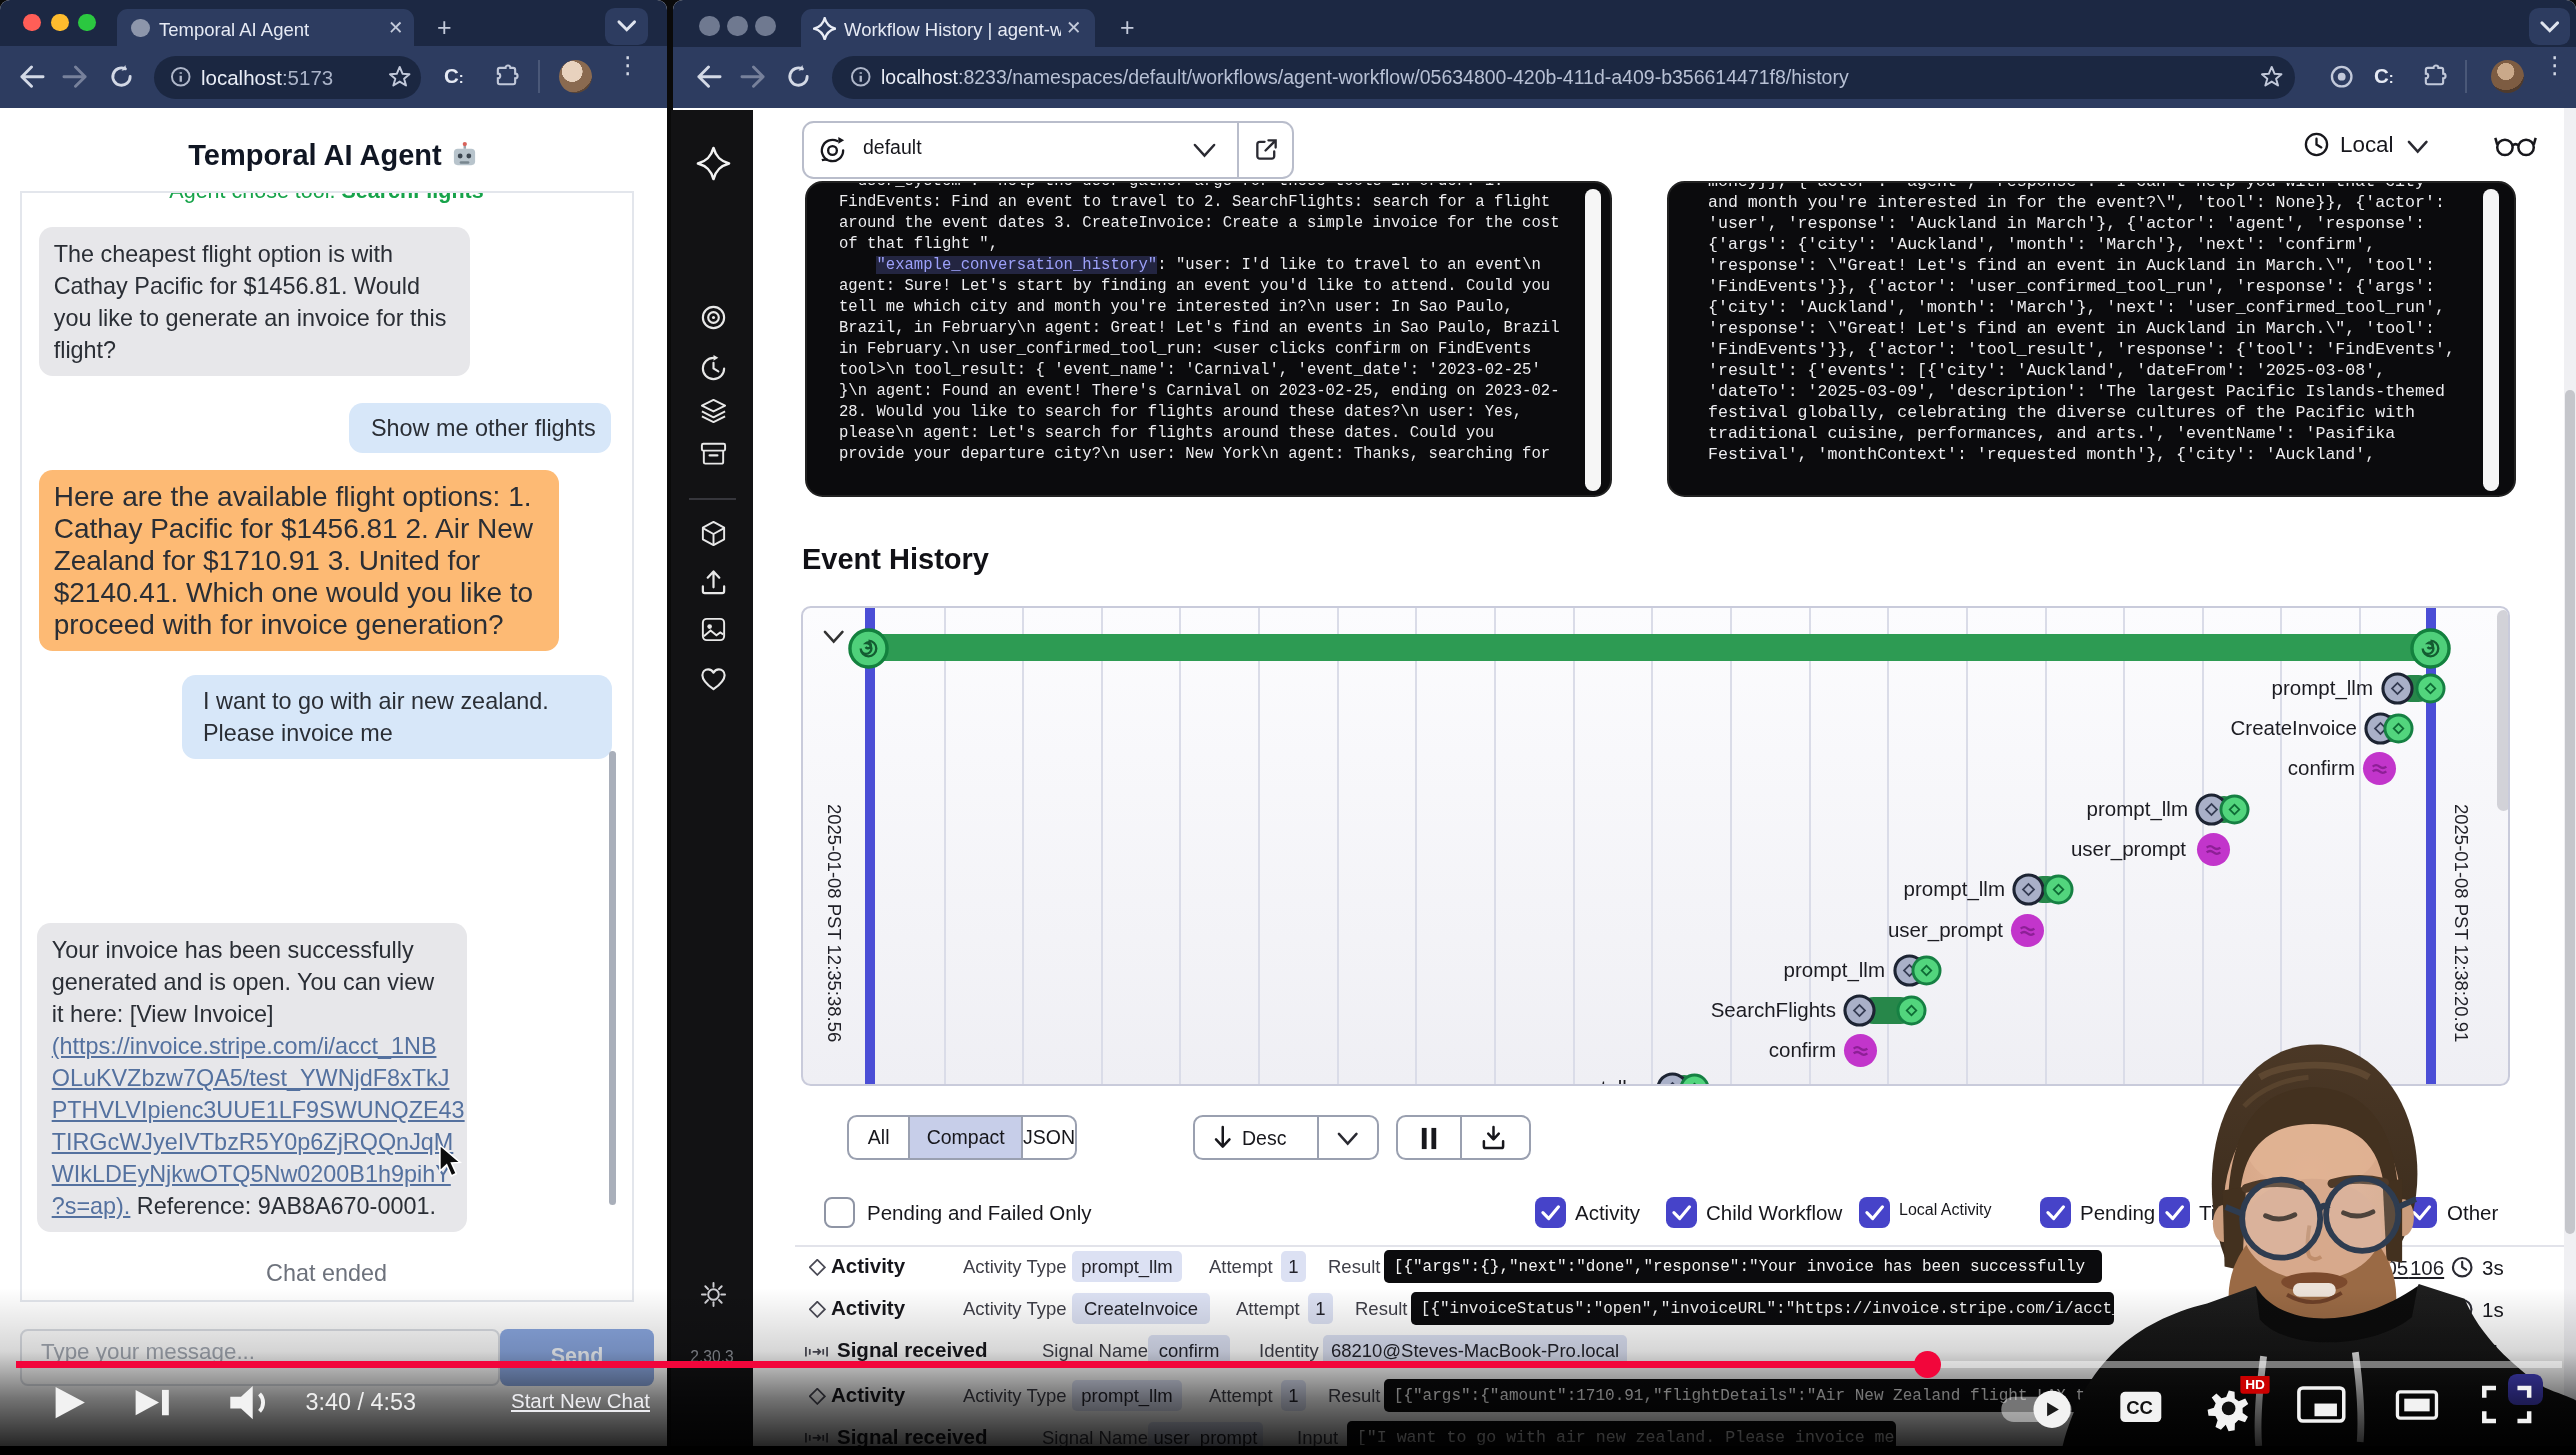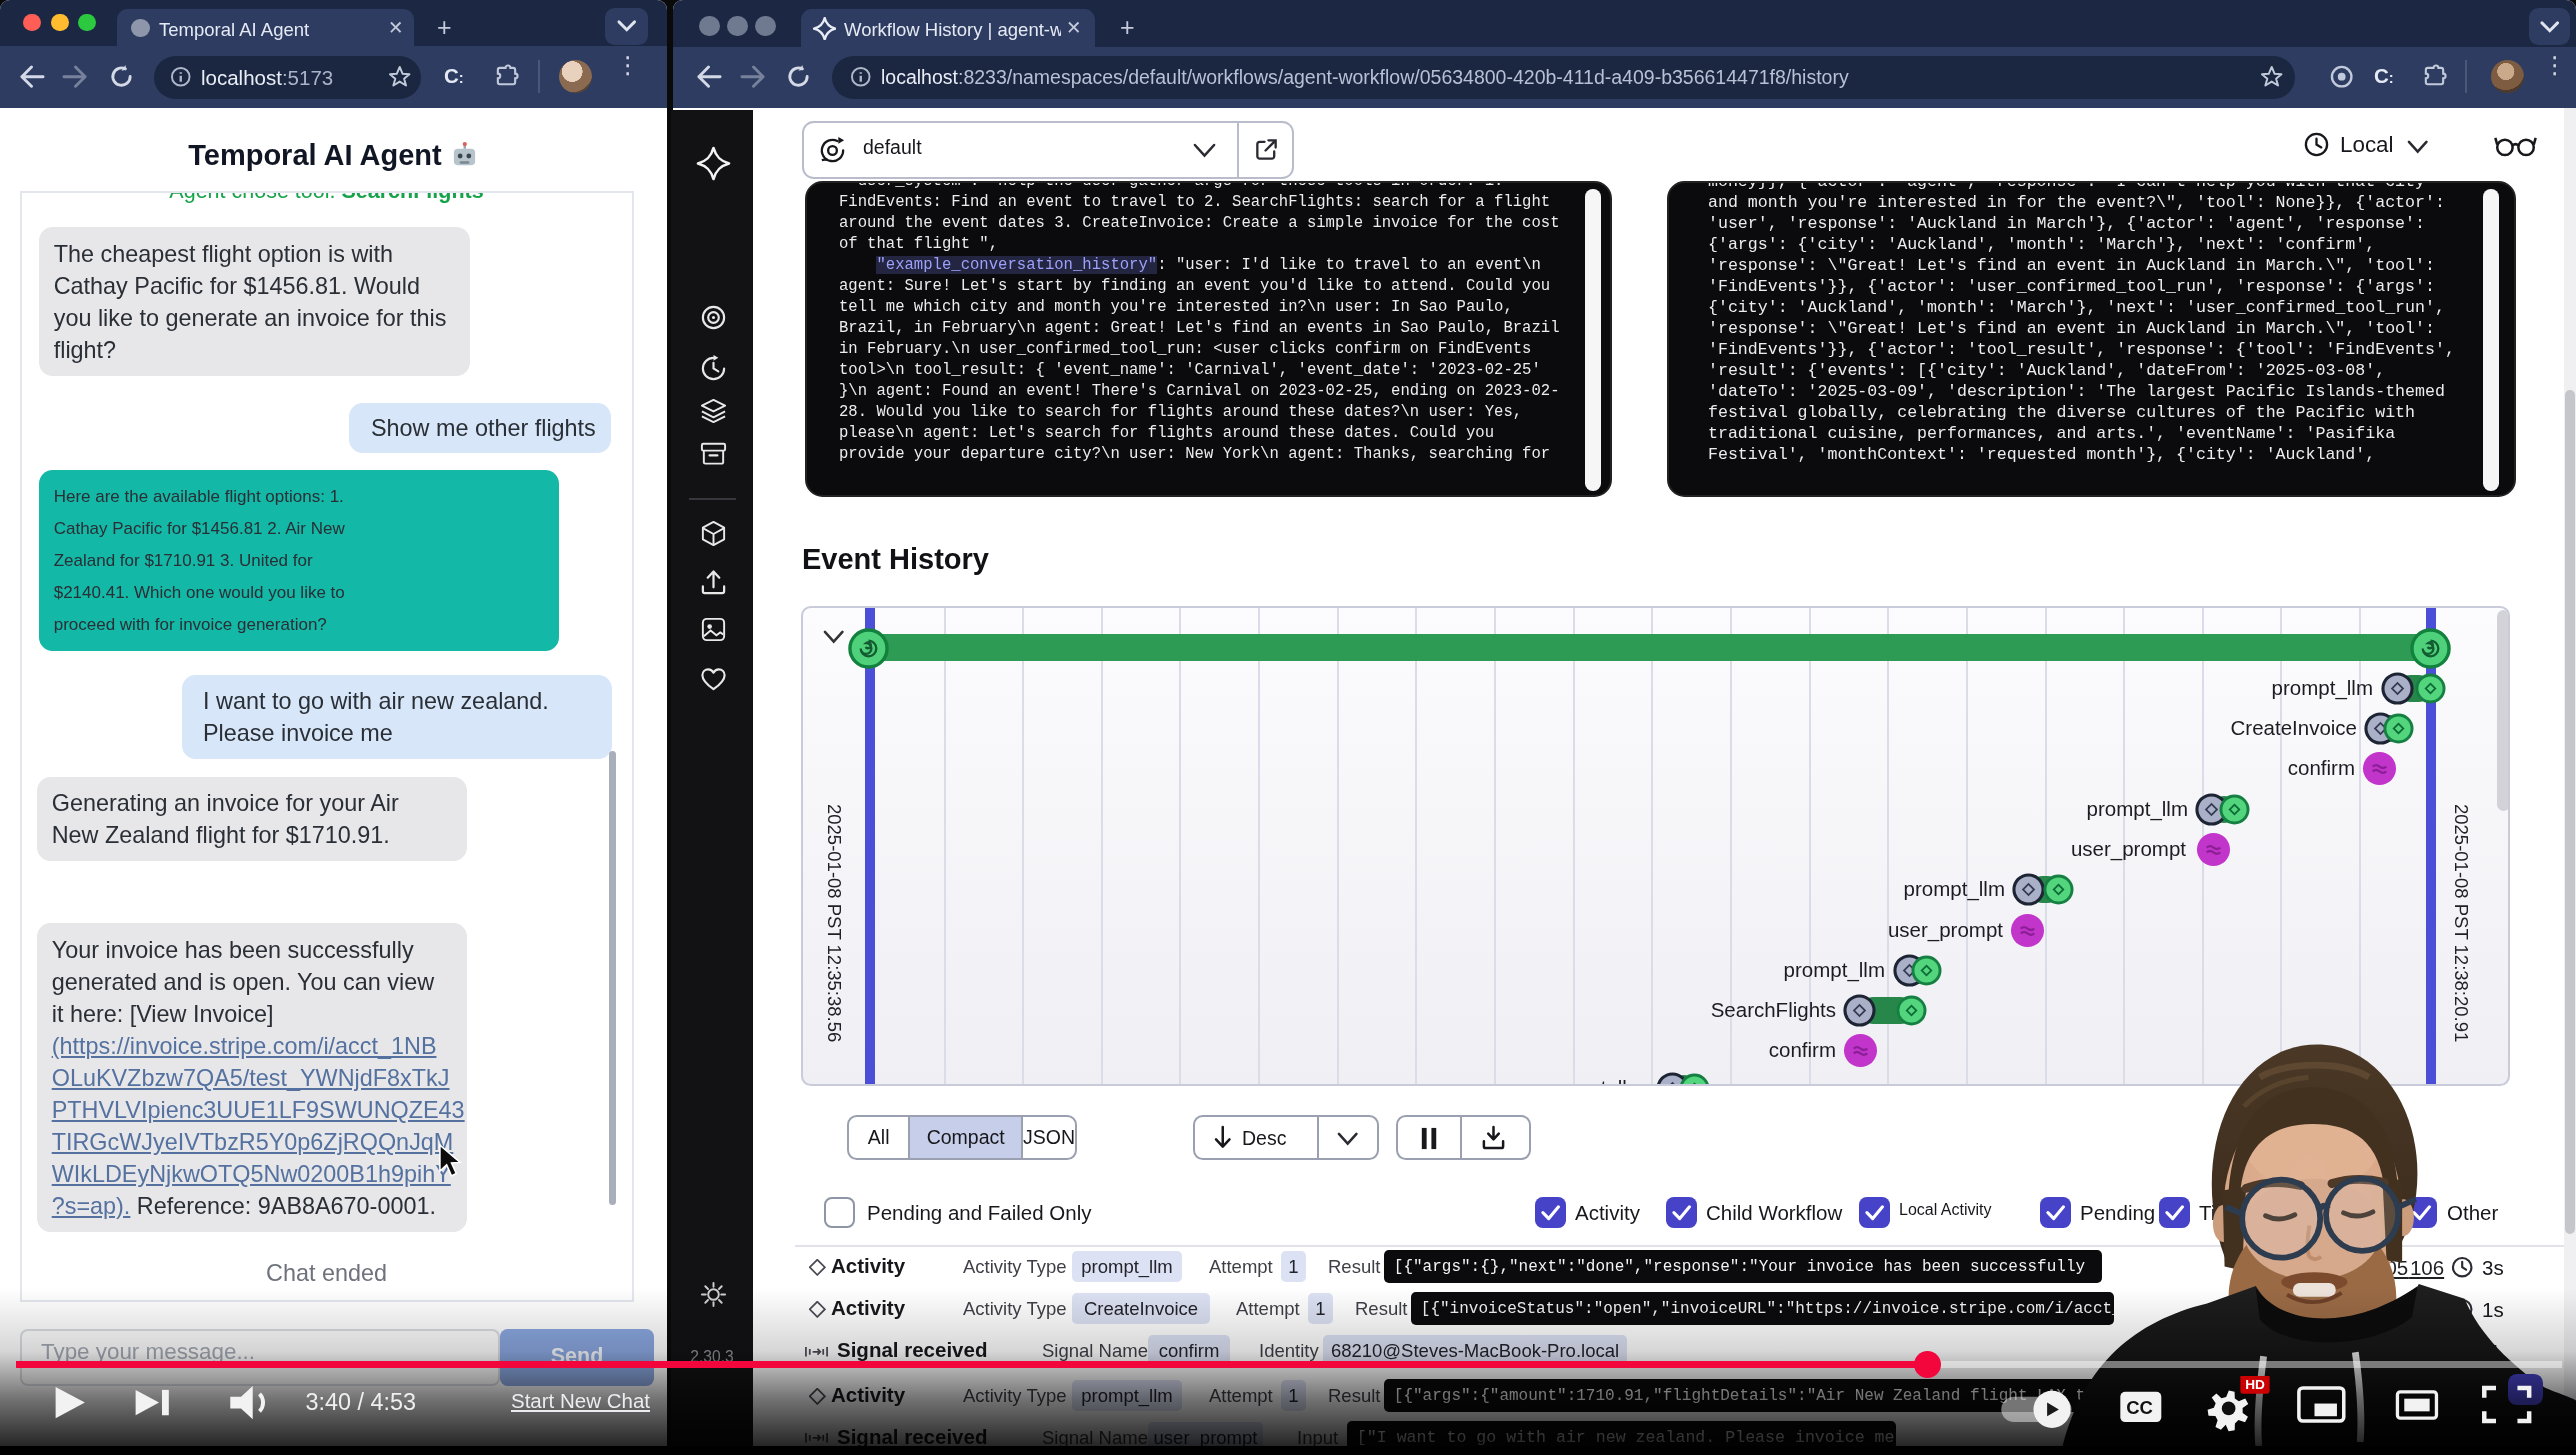--- a/index.html
+++ b/index.html
@@ -71,23 +71,22 @@
             <rect x="17" y="12" width="5" height="5" rx="2.5" fill="#3c4650"></rect>
             <rect x="10" y="20" width="10" height="2.6" rx="1.3" fill="#78868f"></rect>
             <rect x="14" y="1" width="2.6" height="6" fill="#9aa7af"></rect>
             <circle cx="15.3" cy="2.2" r="2.2" fill="#d9625a"></circle>
           </svg></span></div>
 
   <div class="a" style="left:19.5px;top:191px;width:614px;height:1111px;border:2px solid #e3e6ec;background:#fff;overflow:hidden">
     <div class="a" style="left:0;top:-13.7px;width:100%;text-align:center;font-size:21.5px;color:#17a34a;white-space:nowrap">Agent chose tool: <b>SearchFlights</b></div>
     <div class="a" style="left:17.6px;top:34px;width:431px;background:#e7e7ea;border-radius:13.7px;padding:10.7px 14.6px;font-size:23.4px;line-height:32px;color:#2a2e35">The cheapest flight option is with<br>Cathay Pacific for $1456.81. Would<br>you like to generate an invoice for this<br>flight?</div>
     <div class="a" style="left:327px;top:210px;width:262px;background:#d7e7f9;border-radius:13.7px;padding:8.8px 22.4px;font-size:23.4px;line-height:32px;color:#2a2e35;white-space:nowrap">Show me other flights</div>
-    <div class="a" style="left:17.6px;top:277px;width:520px;background:#14b8a6;border-radius:13.7px;padding:10.7px 14.6px;font-size:17px;line-height:32px;color:#2a2e35">Here are the available flight options: 1.<br>Cathay Pacific for $1456.81 2. Air New<br>Zealand for $1710.91 3. United for<br>$2140.41. Which one would you like to<br>proceed with for invoice generation?</div>
+    <div class="a" style="left:17.6px;top:277px;width:520px;background:#fdba74;border-radius:13.7px;padding:10.7px 14.6px;font-size:28px;line-height:32px;color:#2a2e35">Here are the available flight options: 1.<br>Cathay Pacific for $1456.81 2. Air New<br>Zealand for $1710.91 3. United for<br>$2140.41. Which one would you like to<br>proceed with for invoice generation?</div>
     <div class="a" style="left:160px;top:482px;width:430px;background:#d7e7f9;border-radius:13.7px;padding:9.8px 21.5px;font-size:23.4px;line-height:32px;color:#2a2e35">I want to go with air new zealand.<br>Please invoice me</div>
-    <div class="a" style="left:15.6px;top:584px;width:430px;background:#e7e7ea;border-radius:13.7px;padding:9.8px 14.6px;font-size:23.4px;line-height:32px;color:#2a2e35">Generating an invoice for your Air<br>New Zealand flight for $1710.91.</div>
     <div class="a" style="left:15.6px;top:730px;width:430px;background:#e7e7ea;border-radius:13.7px;padding:10.7px 14.6px;font-size:23.4px;line-height:32px;color:#2a2e35">Your invoice has been successfully<br>generated and is open. You can view<br>it here: [View Invoice]<br><span style="color:#54719f;text-decoration:underline">(https://invoice.stripe.com/i/acct_1NB<br>OLuKVZbzw7QA5/test_YWNjdF8xTkJ<br>PTHVLVIpienc3UUE1LF9SWUNQZE43<br>TIRGcWJyeIVTbzR5Y0p6ZjRQQnJqM<br>WIkLDEyNjkwOTQ5Nw0200B1h9pihY<br>?s=ap).</span> Reference: 9AB8A670-0001.</div>
     <div class="a" style="left:0;top:1067px;width:100%;text-align:center;font-size:23.4px;color:#6d727c">Chat ended</div>
     <div class="a" style="left:587px;top:558px;width:7.8px;height:454px;background:#a9afba;border-radius:3.9px"></div>
   </div>
   <svg class="a" style="left:438px;top:1144px" width="25" height="35" viewBox="0 0 26 36">
         <path d="M2 1 L2 28 L9 21.5 L14 33 L19 30.5 L14 19.5 L23 19 Z" fill="#0c0c0c" stroke="#fff" stroke-width="1.6"></path>
       </svg>
 
   <div class="a" style="left:19.5px;top:1329px;width:480px;height:57px;border:2px solid #d9dce2;border-radius:7.8px;background:#fdfdfd"></div>
   <div class="a" style="left:41px;top:1339px;font-size:22.4px;color:#a2a8b2">Type your message...</div>

